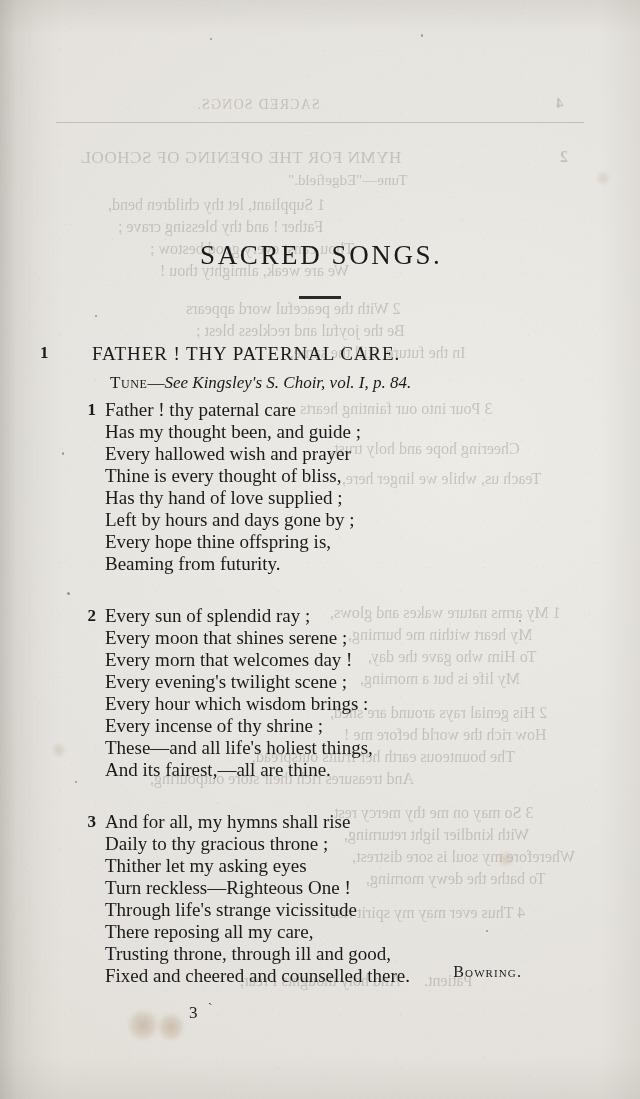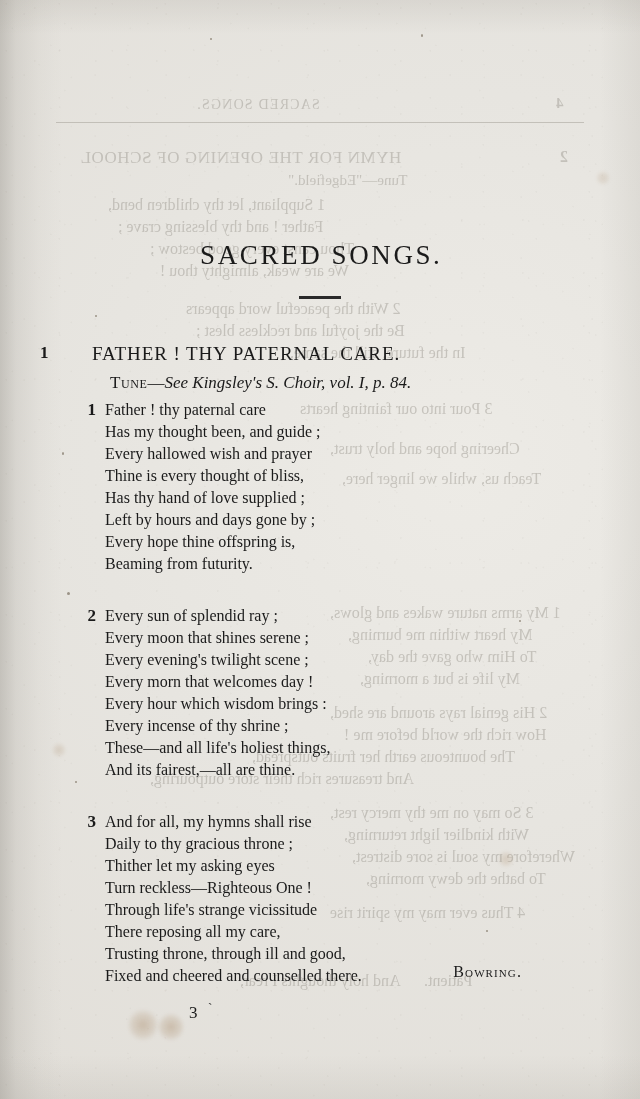--- a/index.html
+++ b/index.html
@@ -186,21 +186,21 @@
     width: 18px;
     text-align: right;
     font-size: 17px;
     font-weight: bold;
     line-height: 22px;
   }
   .stanza-lines {
     margin-left: 27px;
   }
   .verse-line {
-    font-size: 16px;
+    font-size: 19px;
     line-height: 22px;
     white-space: nowrap;
   }
 
   .attribution {
     position: absolute;
     top: 963px;
     left: 0;
     width: 522px;
     text-align: right;
@@ -317,22 +317,22 @@
           <div class="verse-line">Every hope thine offspring is,</div>
           <div class="verse-line">Beaming from futurity.</div>
         </div>
       </div>
 
       <div class="stanza">
         <div class="stanza-number">2</div>
         <div class="stanza-lines">
           <div class="verse-line">Every sun of splendid ray ;</div>
           <div class="verse-line">Every moon that shines serene ;</div>
+          <div class="verse-line">Every morn that welcomes day !</div>
           <div class="verse-line">Every evening's twilight scene ;</div>
-          <div class="verse-line">Every morn that welcomes day !</div>
           <div class="verse-line">Every hour which wisdom brings :</div>
           <div class="verse-line">Every incense of thy shrine ;</div>
           <div class="verse-line">These—and all life's holiest things,</div>
           <div class="verse-line">And its fairest,—all are thine.</div>
         </div>
       </div>
 
       <div class="stanza">
         <div class="stanza-number">3</div>
         <div class="stanza-lines">

